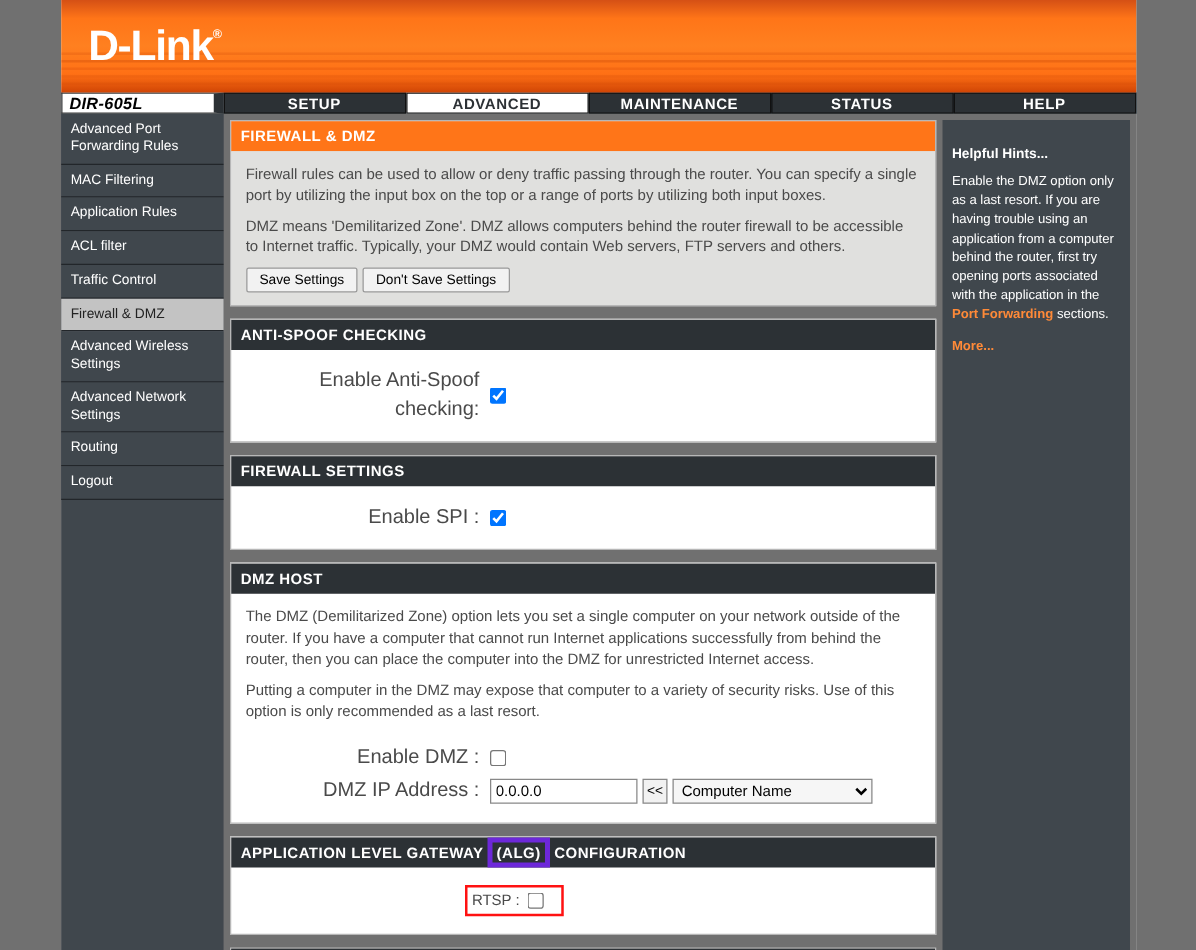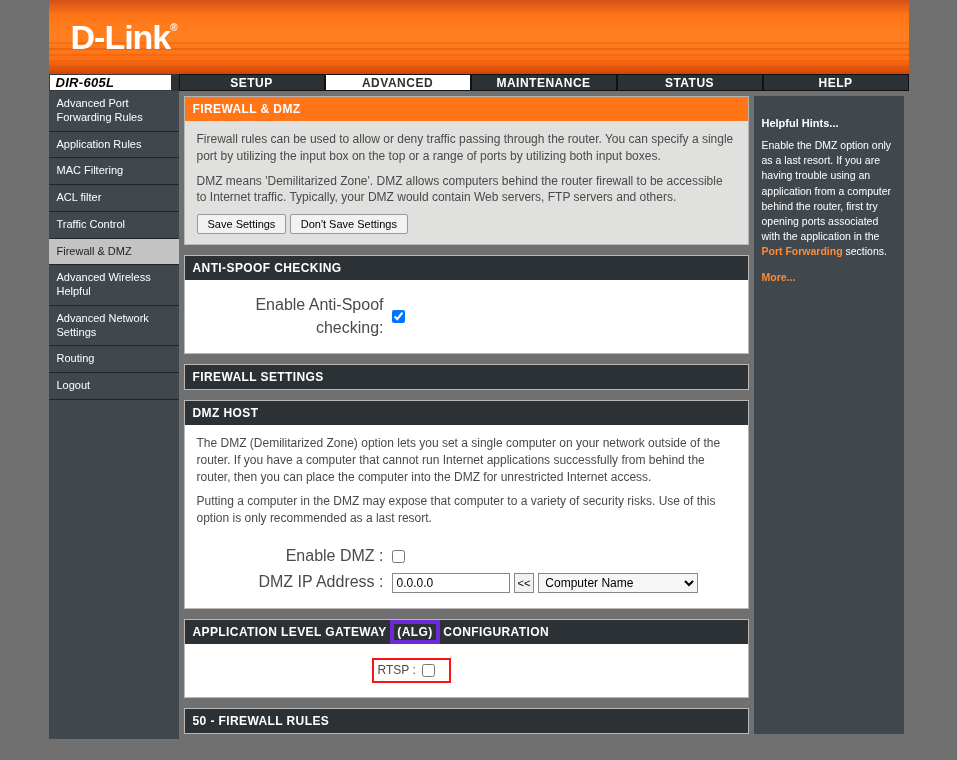--- a/index.html
+++ b/index.html
@@ -93,26 +93,26 @@
     <div class="tab">SETUP</div>
     <div class="tab active">ADVANCED</div>
     <div class="tab">MAINTENANCE</div>
     <div class="tab">STATUS</div>
     <div class="tab">HELP</div>
   </div>
 
   <div class="body-wrap">
     <div class="sidebar">
       <div class="item">Advanced Port Forwarding Rules</div>
+      <div class="item">MAC Filtering</div>
       <div class="item">Application Rules</div>
-      <div class="item">MAC Filtering</div>
       <div class="item">ACL filter</div>
       <div class="item">Traffic Control</div>
       <div class="item active">Firewall &amp; DMZ</div>
-      <div class="item">Advanced Wireless Helpful</div>
+      <div class="item">Advanced Wireless Settings</div>
       <div class="item">Advanced Network Settings</div>
       <div class="item">Routing</div>
       <div class="item">Logout</div>
     </div>
 
     <div class="main-area">
       <div class="main-inner">
         <div class="content">
 
           <div class="card intro-desc">
@@ -134,20 +134,28 @@
                 <div class="label">Enable Anti-Spoof checking:</div>
                 <div class="control">
                     <input type="checkbox" checked="" style="">
                   </div>
               </div>
             </div>
           </div>
 
           <div class="card">
             <div class="card-title">FIREWALL SETTINGS</div>
+            <div class="card-body">
+              <div class="form-row">
+                <div class="label">Enable SPI :</div>
+                <div class="control">
+                    <input type="checkbox" checked="" style="">
+                  </div>
+              </div>
+            </div>
           </div>
 
           <div class="card">
             <div class="card-title">DMZ HOST</div>
             <div class="card-body">
               <p>The DMZ (Demilitarized Zone) option lets you set a single computer on your network outside of the router. If you have a computer that cannot run Internet applications successfully from behind the router, then you can place the computer into the DMZ for unrestricted Internet access.</p>
               <p>Putting a computer in the DMZ may expose that computer to a variety of security risks. Use of this option is only recommended as a last resort.</p>
               <div style="height:6px"></div>
               <div class="form-row">
                 <div class="label">Enable DMZ :</div>

